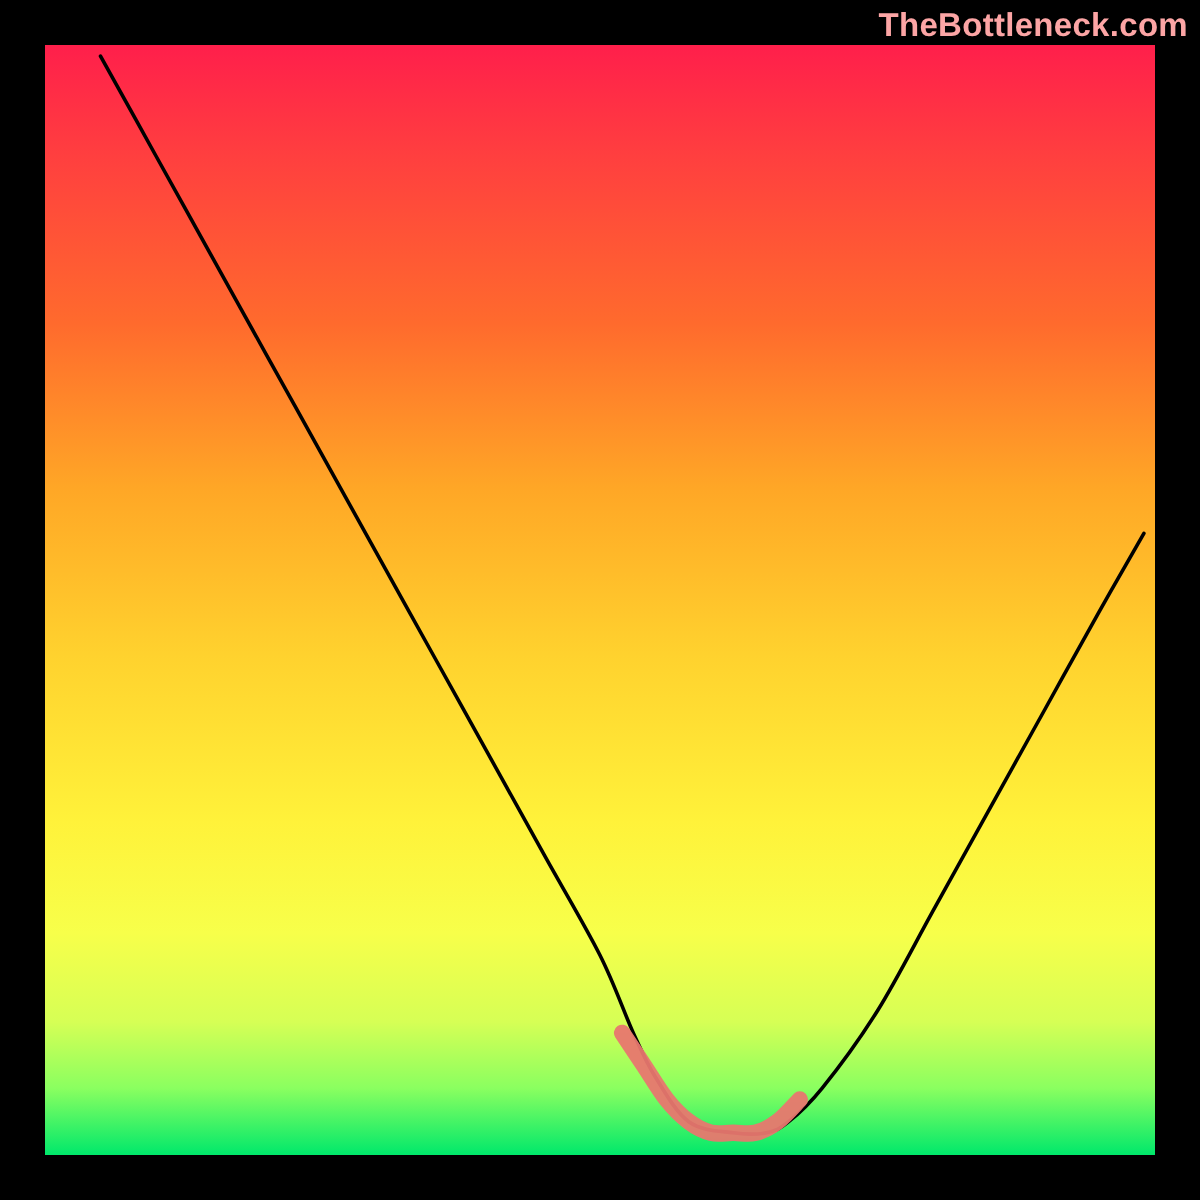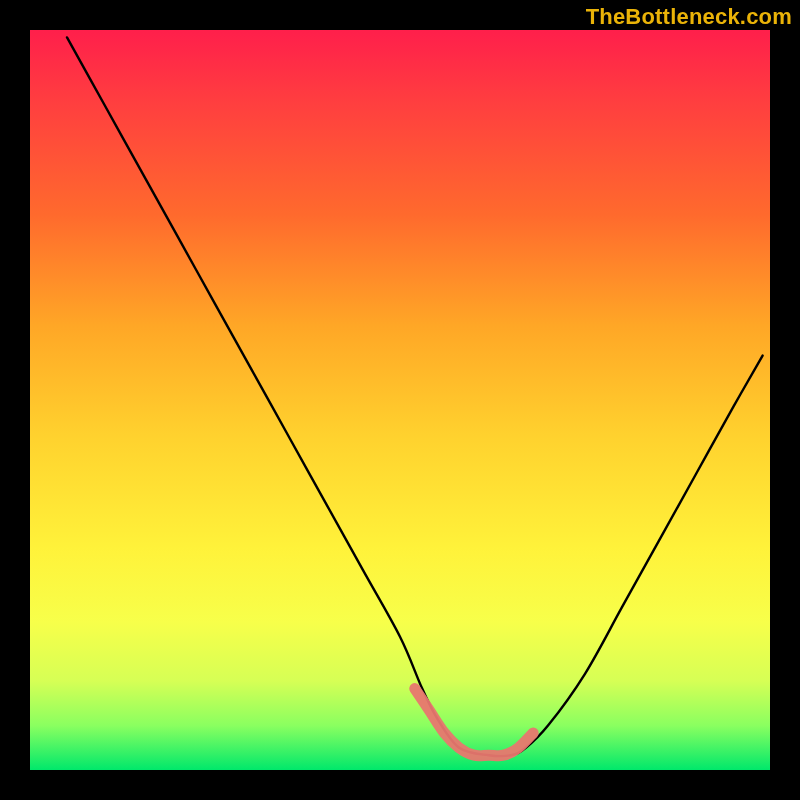--- a/index.html
+++ b/index.html
@@ -34,21 +34,21 @@
       #f7ff4a 80%,
       #d6ff55 88%,
       #8aff60 94%,
       #00e86b 100%
     );
   }
   .watermark {
     position: absolute;
     top: 4px;
     right: 8px;
-    color: #eab308;
+    color: #fca5a5;
     font-size: 22px;
     font-weight: 600;
     letter-spacing: 0.2px;
     user-select: none;
   }
   svg.overlay {
     position: absolute;
     left: 0;
     top: 0;
     width: 740px;

